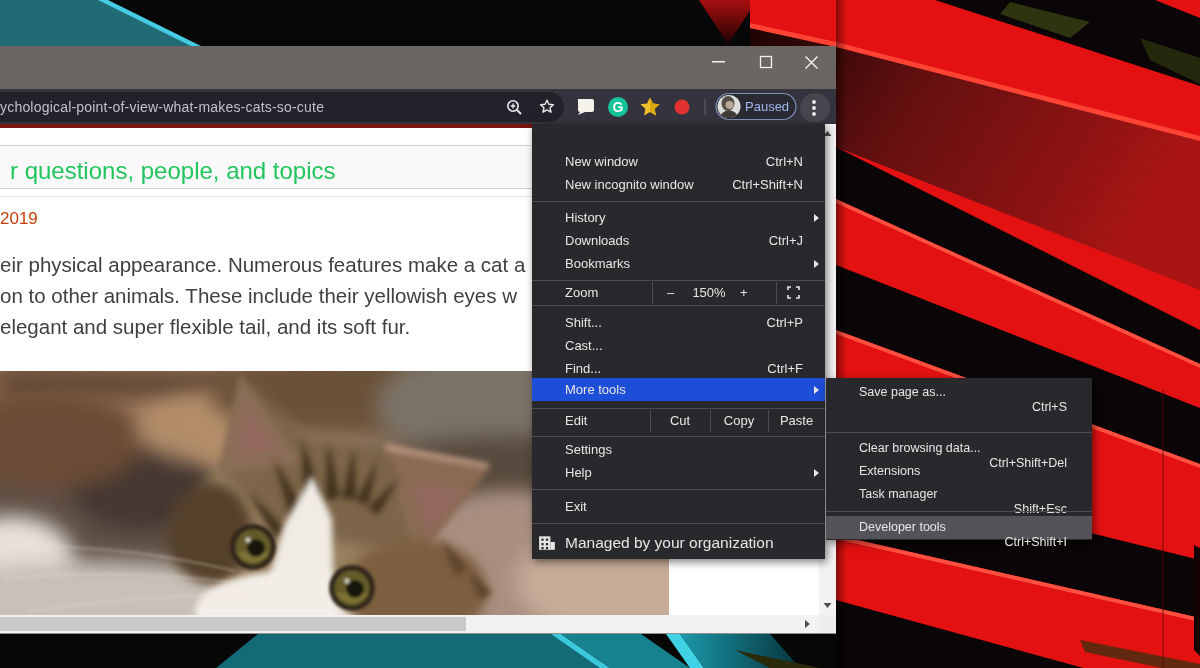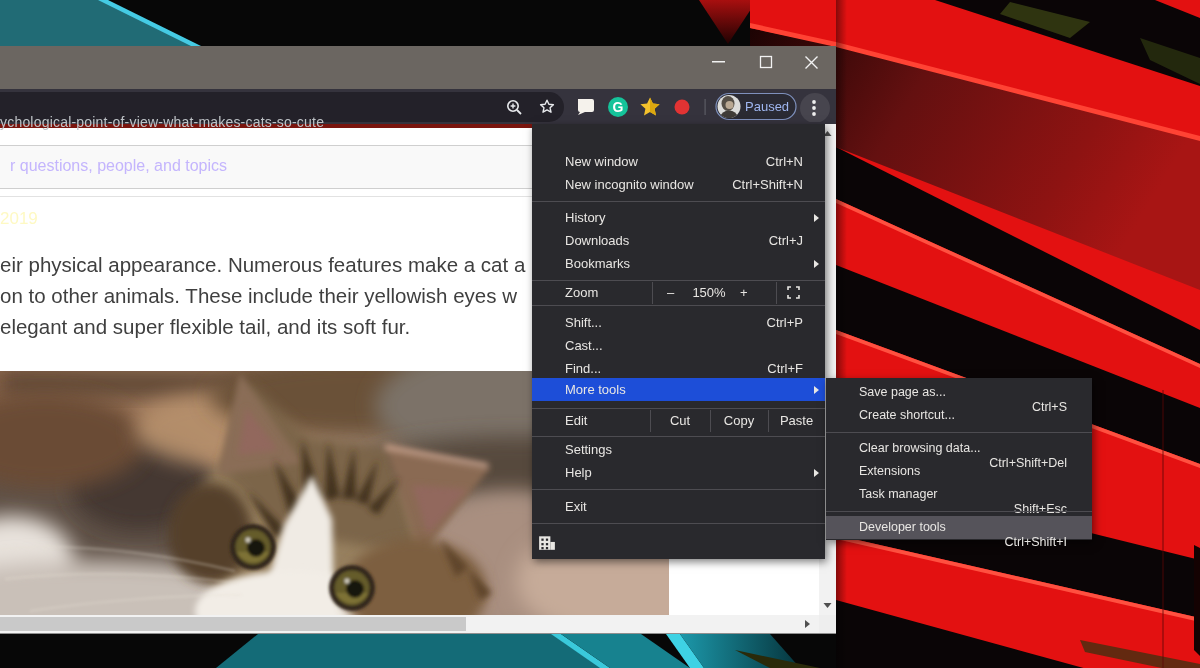--- a/index.html
+++ b/index.html
@@ -86,21 +86,21 @@
 
 <svg class="abs" style="left:700px;top:46px;z-index:2" width="136" height="43" viewBox="0 0 136 43">
   <rect x="12" y="15" width="13" height="1.5" fill="#f2f2f2"></rect>
   <rect x="60.5" y="10.5" width="11" height="11" fill="none" stroke="#f2f2f2" stroke-width="1.3"></rect>
   <path d="M105.5 10.5 L117.5 22.5 M117.5 10.5 L105.5 22.5" stroke="#f2f2f2" stroke-width="1.4"></path>
 </svg>
 
 <div class="abs" style="left:0;top:89px;width:836px;height:35px;background:#35333d;z-index:1"></div>
 
 <div class="abs" style="left:0;top:92px;width:564px;height:30px;background:#232129;border-radius:0 15px 15px 0;z-index:2"></div>
-<div class="abs" style="left:0;top:114px;width:500px;z-index:3;color:#bfc3c7;font-size:14px;letter-spacing:0.2px">ychological-point-of-view-what-makes-cats-so-cute</div>
+<div class="abs" style="left:0;top:99px;width:500px;z-index:3;color:#bfc3c7;font-size:14px;letter-spacing:0.2px">ychological-point-of-view-what-makes-cats-so-cute</div>
 
 <svg class="abs" style="left:500px;top:92px;z-index:3" width="64" height="30" viewBox="0 0 64 30">
   <circle cx="13" cy="14" r="5.2" fill="none" stroke="#e8eaed" stroke-width="1.6"></circle>
   <path d="M13 11.6v4.8 M10.6 14h4.8" stroke="#e8eaed" stroke-width="1.4"></path>
   <path d="M17 18 L21 22" stroke="#e8eaed" stroke-width="1.8"></path>
   <path d="M47 8.2 l1.9 4.1 4.5 0.45 -3.35 3.05 0.95 4.4 -4-2.3 -4 2.3 0.95-4.4 -3.35-3.05 4.5-0.45 z" fill="none" stroke="#e8eaed" stroke-width="1.4" stroke-linejoin="round"></path>
 </svg>
 
 <svg class="abs" style="left:570px;top:92px;z-index:3" width="266" height="30" viewBox="0 0 266 30">
 
@@ -131,23 +131,23 @@
   <circle cx="245" cy="16" r="15" fill="#47454e"></circle>
   <circle cx="244" cy="10" r="1.9" fill="#eee"></circle>
   <circle cx="244" cy="16" r="1.9" fill="#eee"></circle>
   <circle cx="244" cy="22" r="1.9" fill="#eee"></circle>
 </svg>
 
 <div class="abs" style="left:0;top:124px;width:836px;height:510px;background:#ffffff;z-index:1"></div>
 <div class="abs" style="left:0;top:124px;width:836px;height:4px;background:#7a150e;z-index:2"></div>
 
 <div class="abs" style="left:-10px;top:145px;width:846px;height:44px;background:#f9f9f9;border:1px solid #cfcfcf;box-sizing:border-box;z-index:2"></div>
-<div class="abs" style="left:10px;top:157px;z-index:3;color:#c4b5fd;font-size:16px;">r questions, people, and topics</div>
+<div class="abs" style="left:10px;top:157px;z-index:3;color:#22c55e;font-size:24px;">r questions, people, and topics</div>
 <div class="abs" style="left:0;top:196px;width:836px;height:1px;background:#e2e2e2;z-index:2"></div>
-<div class="abs" style="left:0;top:209px;z-index:3;color:#fef9c3;font-size:17px;">2019</div>
+<div class="abs" style="left:0;top:209px;z-index:3;color:#c2410c;font-size:17px;">2019</div>
 <div class="abs" style="left:0;top:249px;z-index:3;color:#3f3f3f;font-size:20.5px;line-height:31px;width:830px;">
 eir physical appearance. Numerous features make a cat a<br>
 on to other animals. These include their yellowish eyes w<br>
 elegant and super flexible tail, and its soft fur.
 </div>
 
 <svg class="abs" style="left:0;top:371px;z-index:2" width="669" height="244" viewBox="0 0 669 244">
   <defs>
     <filter id="b10" x="-40%" y="-40%" width="180%" height="180%">
         <feGaussianBlur stdDeviation="10"></feGaussianBlur>
@@ -329,20 +329,21 @@
   <div class="mi" style="top:337px">
       <span class="lab">Help</span>
       <span class="arr"></span>
     </div>
   <div class="sep" style="top:365px"></div>
   <div class="mi" style="top:371px">
       <span class="lab">Exit</span>
     </div>
   <div class="sep" style="top:399px"></div>
   <div class="mi" style="top:406px;font-size:15.5px;height:26px;line-height:26px">
+      <span class="lab">Managed by your organization</span>
     <svg style="position:absolute;left:6px;top:4px" width="18" height="17" viewBox="0 0 16 15">
       <rect x="1" y="2" width="10" height="12" fill="#e8e6e3"></rect>
       <rect x="11" y="7" width="4" height="7" fill="#e8e6e3"></rect>
       <g fill="#29292d">
         <rect x="3" y="4" width="2" height="2"></rect>
           <rect x="7" y="4" width="2" height="2"></rect>
         <rect x="3" y="8" width="2" height="2"></rect>
           <rect x="7" y="8" width="2" height="2"></rect>
         <rect x="3" y="11.5" width="2" height="2"></rect>
           <rect x="7" y="11.5" width="2" height="2"></rect>
@@ -355,23 +356,20 @@
   <style>
     .si{position:absolute;left:0;width:266px;height:23px;line-height:23px;}
     .slab{position:absolute;left:33px;top:0;}
     .ssc{position:absolute;right:25px;top:15px;text-align:center;}
     .ssep{position:absolute;left:0;width:266px;height:1px;background:#4d4c51;}
   </style>
   <div class="si" style="top:3px">
       <span class="slab">Save page as...</span>
       <span class="ssc">Ctrl+S</span>
     </div>
-  <div class="si" style="top:26px">
-      <span class="slab">Create shortcut...</span>
-    </div>
   <div class="ssep" style="top:54px"></div>
   <div class="si" style="top:59px">
       <span class="slab">Clear browsing data...</span>
       <span class="ssc">Ctrl+Shift+Del</span>
     </div>
   <div class="si" style="top:82px">
       <span class="slab">Extensions</span>
     </div>
   <div class="si" style="top:105px">
       <span class="slab">Task manager</span>

